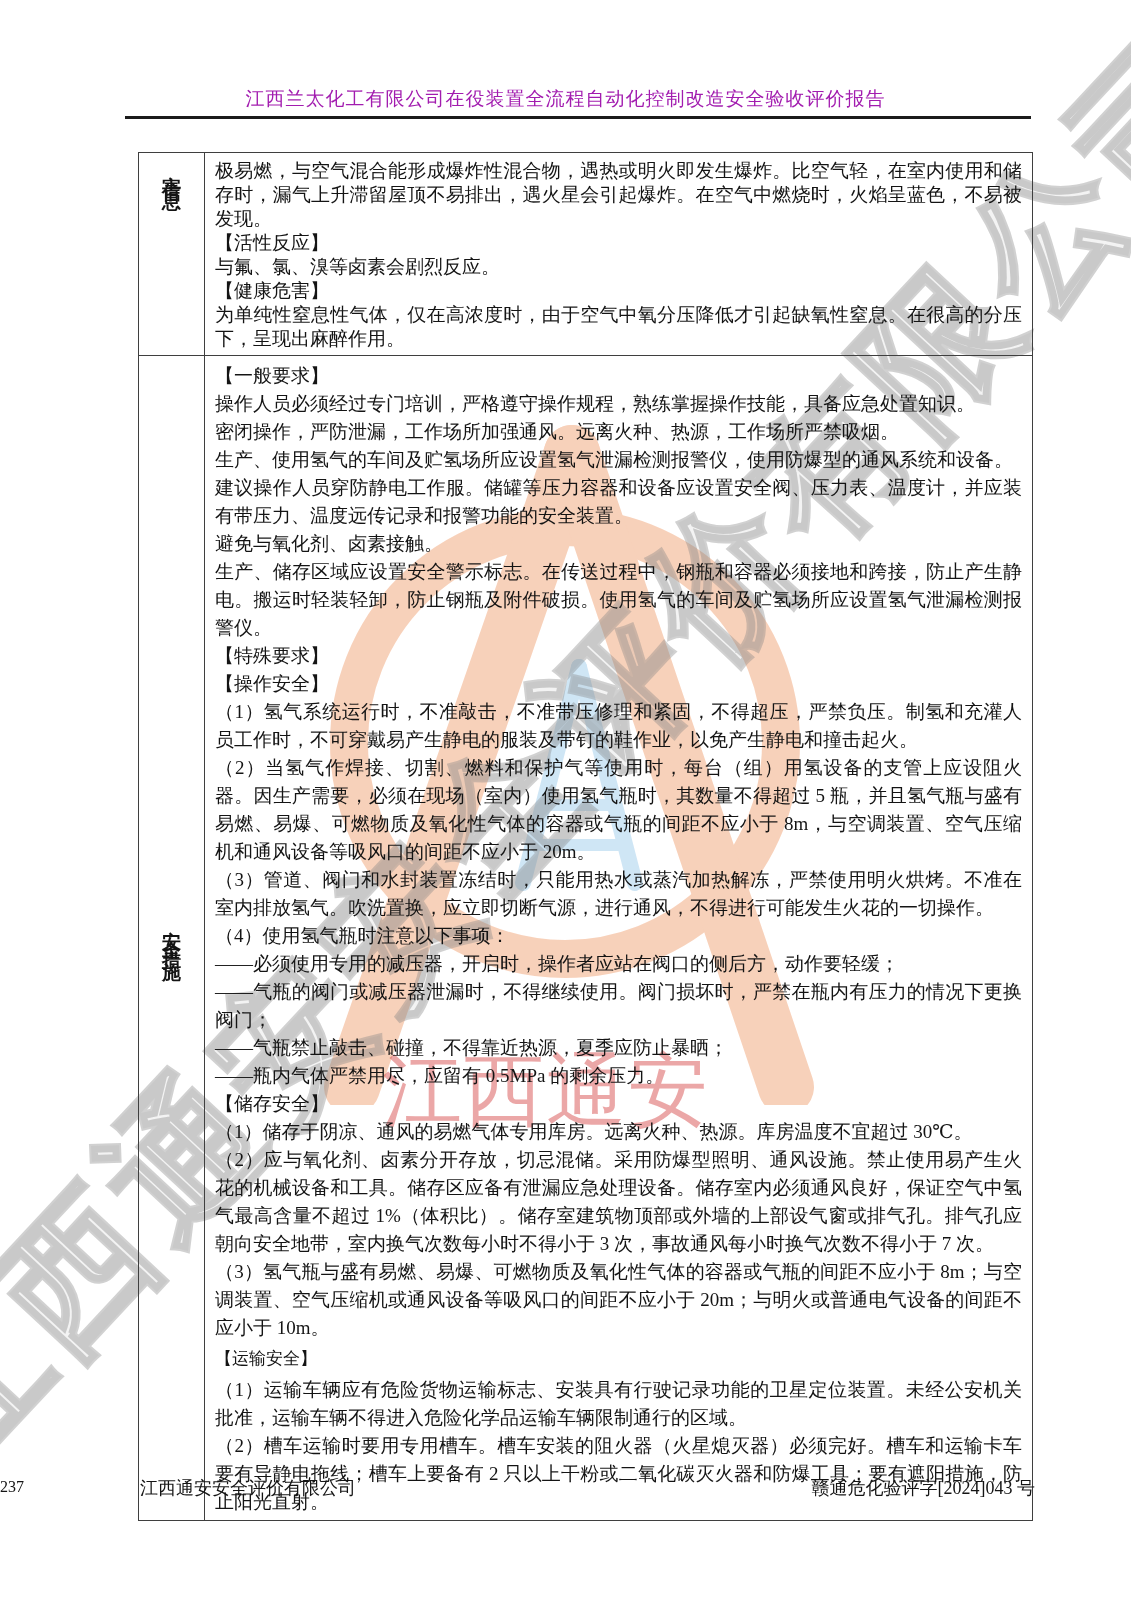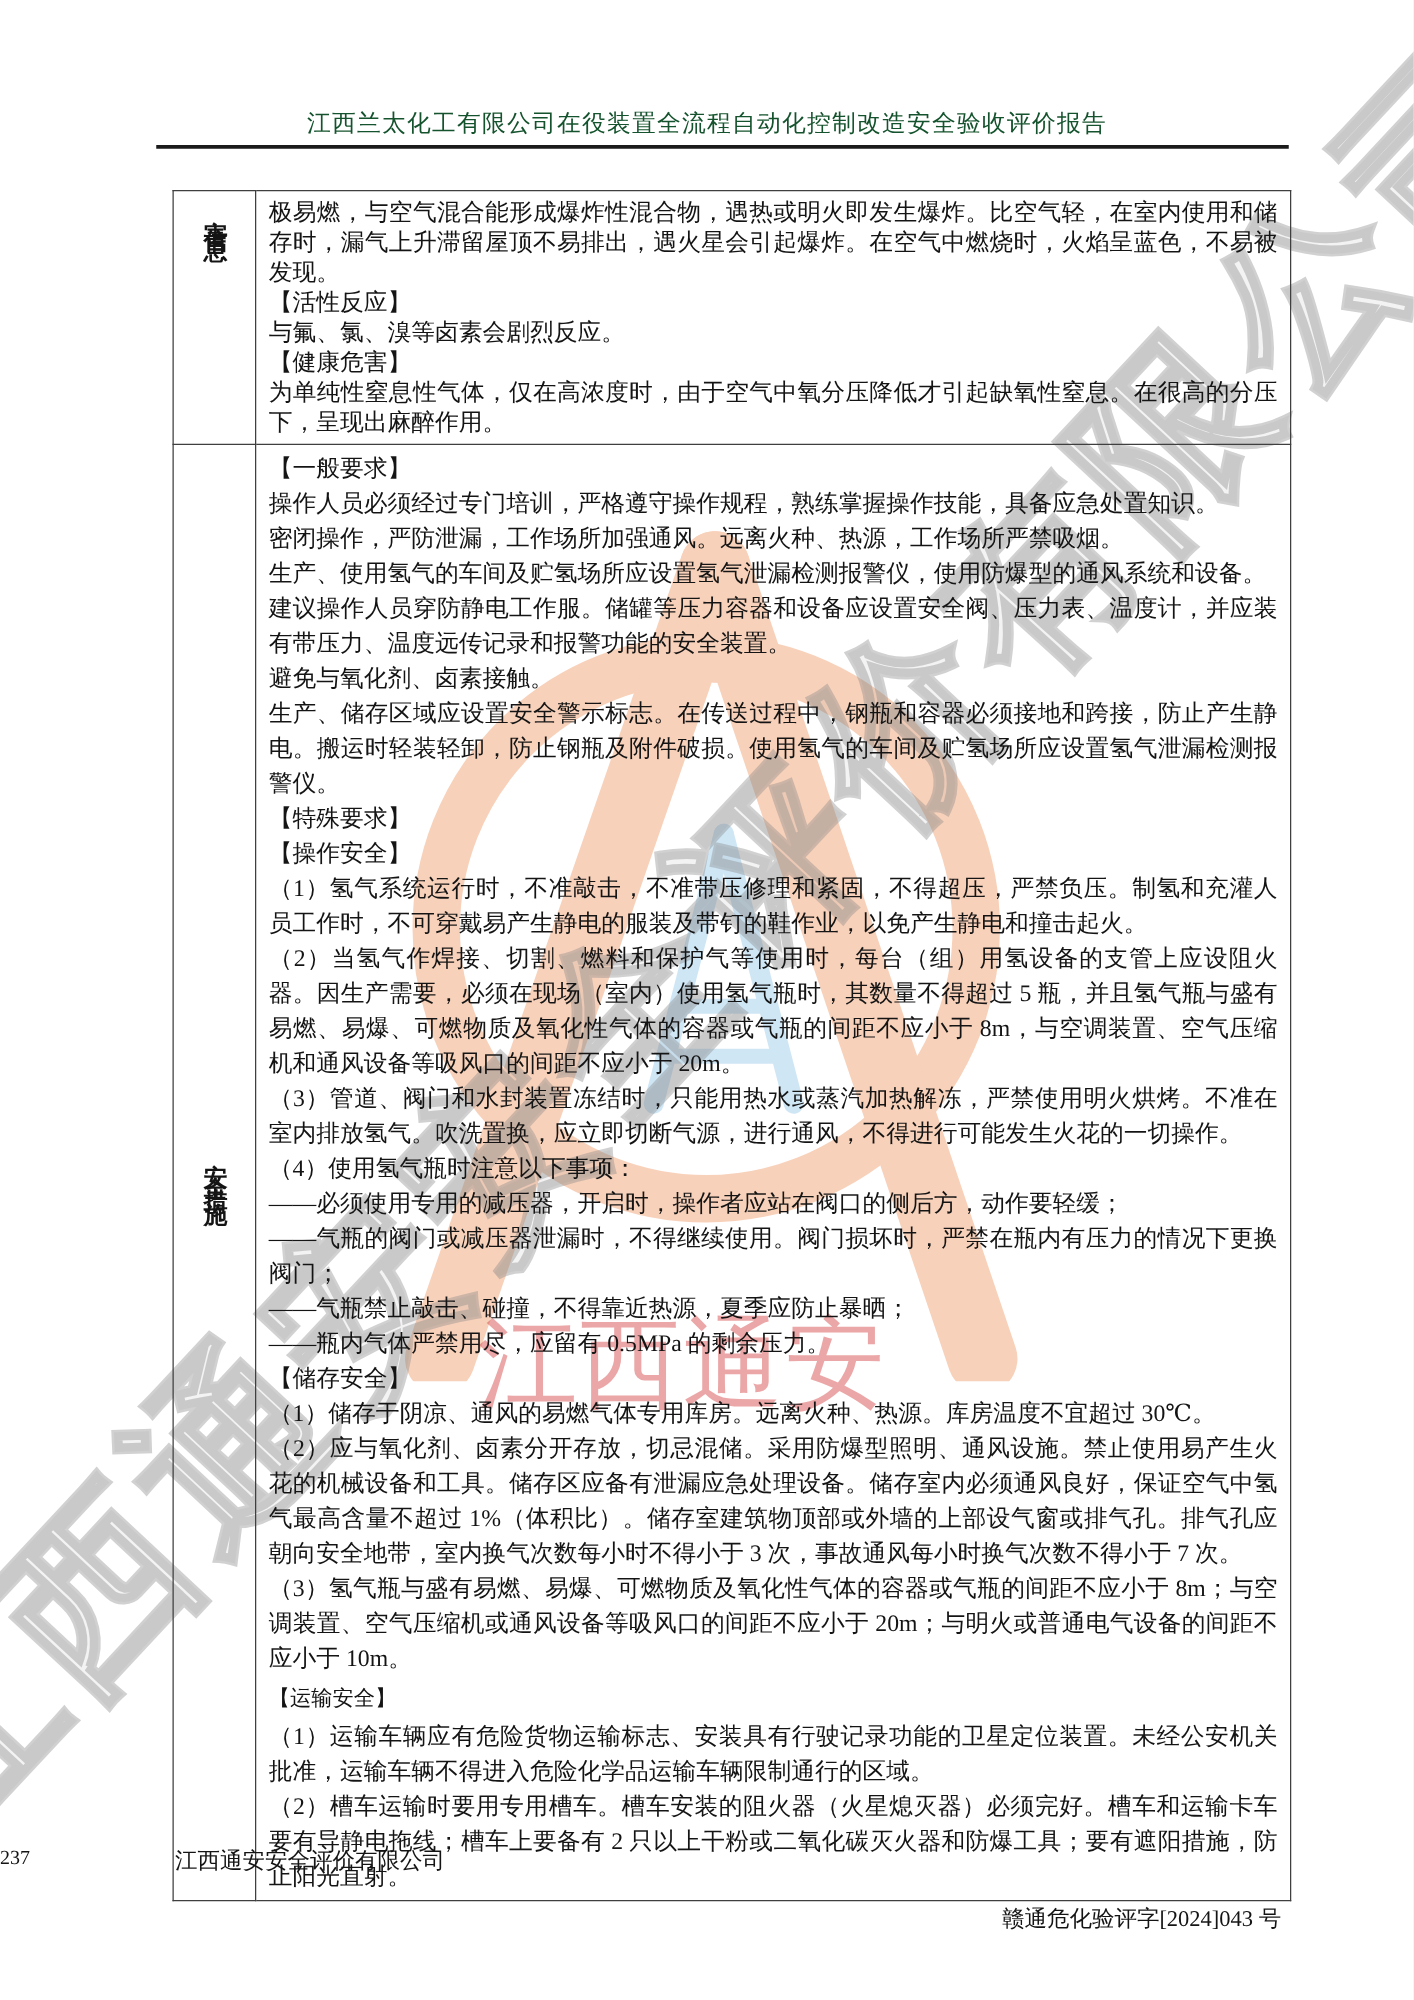--- a/index.html
+++ b/index.html
@@ -27,21 +27,21 @@
     transform:translate(-50%,-50%) rotate(-47deg);
     font-size:150px;font-weight:700;letter-spacing:8px;white-space:nowrap;
     color:rgba(135,135,135,0.10);
     -webkit-text-stroke:4px rgba(135,135,135,0.38);
     font-family:"Liberation Serif","DejaVu Serif",serif;
   }
   
   .content{position:relative;z-index:10;}
   .doc-title{
     position:absolute;top:86px;left:0;width:100%;
-    text-align:center;font-size:19px;letter-spacing:1px;color:#14532d;
+    text-align:center;font-size:19px;letter-spacing:1px;color:#a21caf;
   }
   .title-rule{
     position:absolute;top:116px;left:125px;width:906px;height:2.5px;
     background:#1b1b1b;
   }
   table.doc-table{
     position:absolute;top:136px;left:138px;width:895px;
     border-collapse:collapse;table-layout:fixed;
     background:transparent;
     margin-top:16px;
@@ -71,21 +71,21 @@
   }
   .row-hazard .para{line-height:24px;}
   .row-safety .para{line-height:28px;}
   .para.hl{font-size:17px;line-height:34px;}
   .row-hazard{height:203px;}
   .row-safety{height:1094px;}
   
   .footer{position:absolute;top:1476px;left:0;width:100%;height:26px;font-size:18px;}
   .footer .f-left{position:absolute;left:140px;top:0;}
   .footer .f-center{position:absolute;left:0;width:100%;text-align:left;top:2px;font-size:16px;}
-  .footer .f-right{position:absolute;right:106px;top:0;margin-top:47px;}
+  .footer .f-right{position:absolute;right:96px;top:0;}
 </style>
 </head>
 <body>
 
 <div class="page">
 
   <svg class="wm-logo" width="530" height="710" viewBox="0 0 530 710">
     <circle cx="265" cy="348" r="216" fill="none" stroke="#F1A477" stroke-width="38"></circle>
     <path d="M 272 58 L 52 692" fill="none" stroke="#F1A477" stroke-width="56" stroke-linecap="round"></path>
     <path d="M 272 58 L 486 692" fill="none" stroke="#F1A477" stroke-width="56" stroke-linecap="round"></path>

